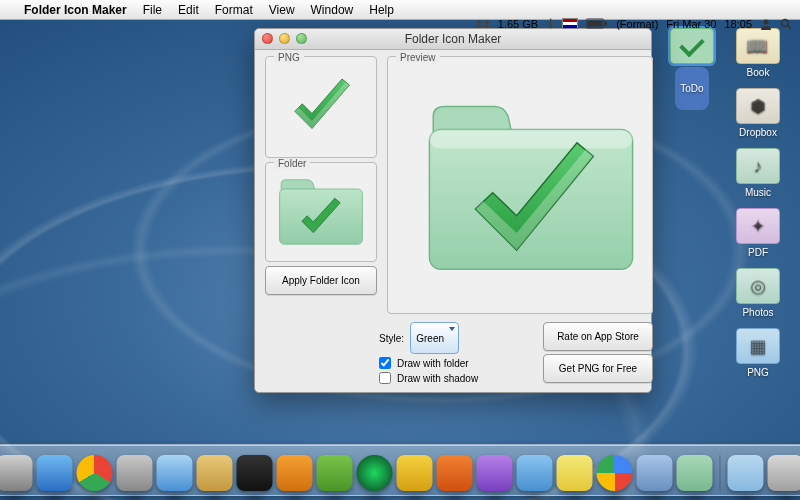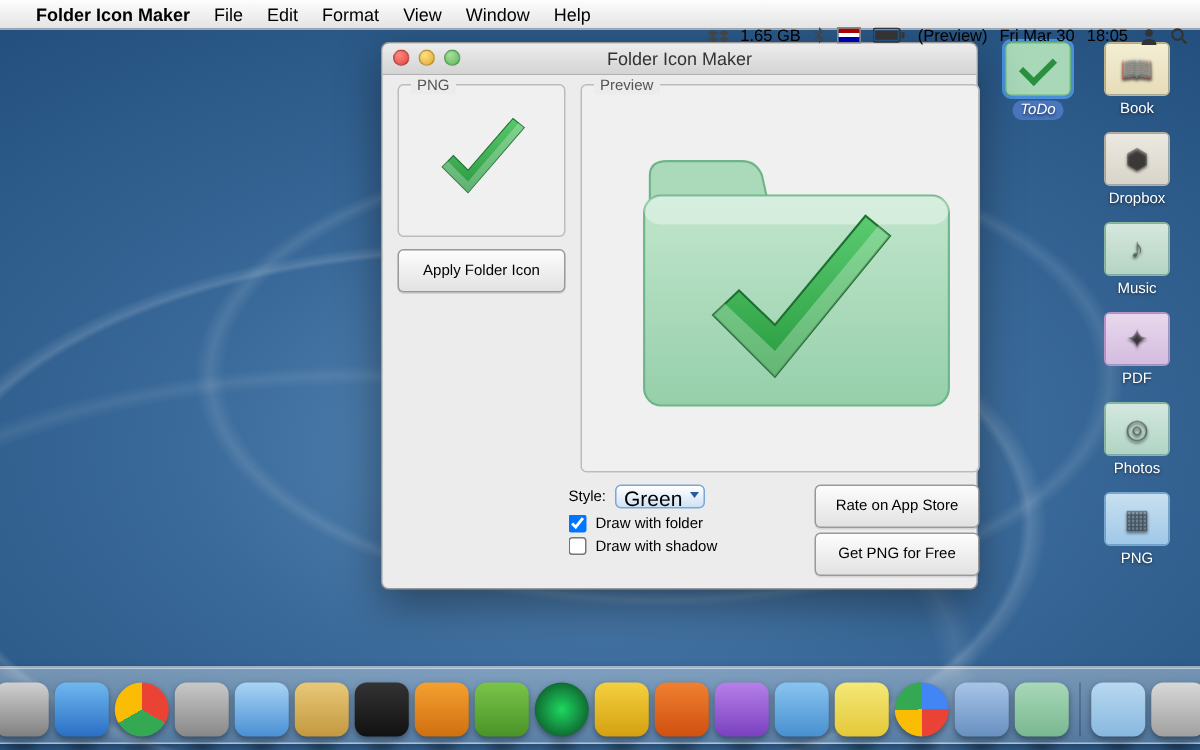--- a/index.html
+++ b/index.html
@@ -54,21 +54,21 @@
     border-radius: 4px;
     position: relative;
   }
   .di-book { background: linear-gradient(#f4eed4, #e6dcb8); border: 1px solid #c4b88a; }
   .di-dropbox { background: linear-gradient(#ece9e2, #d8d4c8); border: 1px solid #b5b0a0; }
   .di-music { background: linear-gradient(#d6e8de, #b4d4c2); border: 1px solid #8ab89c; }
   .di-pdf { background: linear-gradient(#e8d8ec, #d4bce0); border: 1px solid #b894c8; }
   .di-photos { background: linear-gradient(#d4e8e0, #b0d4c4); border: 1px solid #88b8a4; }
   .di-png { background: linear-gradient(#c8e0f0, #a0c8e8); border: 1px solid #78a8d0; }
   .dicon.selected .di-img { outline: 2px solid #4a90d9; background: #a8d8b8; }
-  .dicon.selected .label { background: #4a76c0; border-radius: 8px; padding: 1px 5px; display: inline-block; font-style: italic; }
+  .dicon.selected .label { background: #4a76c0; border-radius: 8px; padding: 16px 5px; display: inline-block; }
 
   
   .di-todo { background: #a5d8b5; border: 1px solid #6ab880; }
   .di-todo::after { content: ""; position: absolute; left: 50%; top: 50%; width: 18px; height: 10px; border-left: 4px solid #2a9040; border-bottom: 4px solid #2a9040; transform: translate(-50%,-60%) rotate(-45deg); }
 
   .di-glyph { position: absolute; left: 50%; top: 50%; transform: translate(-50%,-50%); font-size: 18px; color: rgba(0,0,0,0.35); }
 
   
   #window {
     position: absolute; left: 254px; top: 28px;
@@ -114,22 +114,22 @@
     cursor: default;
   }
 
   #controls .mid { display: flex; flex-direction: column; gap: 3px; flex: 1; padding-left: 4px; }
   #controls .mid .row { display: flex; align-items: center; gap: 6px; }
   #controls .right-col { display: flex; flex-direction: column; gap: 3px; width: 110px; }
 
   select.aqua {
     border: 1px solid #7aa8d6; border-radius: 4px;
     background: linear-gradient(#fff, #cfe2f6);
-    font-size: 14px; height: 16px; padding: 0 14px 0 5px;
-    appearance: none; position: relative;
+    font-size: 10px; height: 32px; padding: 0 14px 0 5px;
+    appearance: none; position: relative; text-align: right;
   }
   .select-wrap { position: relative; display: inline-block; }
   .select-wrap::after {
     content: ""; position: absolute; right: 4px; top: 5px;
     border-left: 3px solid transparent; border-right: 3px solid transparent;
     border-top: 4px solid #2a5a9a; pointer-events: none;
   }
 
   input[type=checkbox] { width: 12px; height: 12px; }
 
@@ -188,21 +188,21 @@
         </svg>
     </span>
     <span style="width:16px;height:11px;background:linear-gradient(#a00 33%,#fff 33% 66%,#00a 66%);border:0.5px solid #888"></span>
     <span>
       <svg width="22" height="11" viewBox="0 0 22 11">
           <rect x="0" y="1" width="18" height="9" rx="1.5" fill="none" stroke="#333"></rect>
           <rect x="1.5" y="2.5" width="15" height="6" fill="#333"></rect>
           <rect x="19" y="3.5" width="2" height="4" fill="#333"></rect>
         </svg>
     </span>
-    <span>(Preview)</span>
+    <span>(Format)</span>
     <span>Fri Mar 30</span>
     <span>18:05</span>
     <span>
       <svg width="12" height="12" viewBox="0 0 12 12">
           <circle cx="6" cy="4" r="2.5" fill="#333"></circle>
           <path d="M1 12 Q1 8 6 8 Q11 8 11 12 Z" fill="#333"></path>
         </svg>
     </span>
     <span>
       <svg width="12" height="12" viewBox="0 0 12 12">
@@ -258,20 +258,34 @@
             <linearGradient id="g1" x1="0" y1="0" x2="0" y2="1">
               <stop offset="0" stop-color="#58c86c"></stop>
               <stop offset="1" stop-color="#2a9840"></stop>
             </linearGradient>
           </defs>
         <path d="M15 55 L38 78 L88 20 L78 12 L38 58 L25 45 Z" fill="url(#g1)" stroke="#1e7030" stroke-width="1"></path>
         <path d="M15 55 L38 78 L88 20 L83 16 L38 68 L20 50 Z" fill="#fff" opacity="0.25"></path>
       </svg>
     </fieldset>
 
+    <fieldset id="folder-box">
+      <span class="legend">Folder</span>
+      <svg width="92" height="78" viewBox="0 0 120 100">
+        <defs>
+            <linearGradient id="fg" x1="0" y1="0" x2="0" y2="1">
+              <stop offset="0" stop-color="#bce4c8"></stop>
+              <stop offset="1" stop-color="#93cca8"></stop>
+            </linearGradient>
+          </defs>
+        <path d="M8 22 L8 14 Q8 8 14 8 L42 8 Q48 8 50 14 L52 22 Z" fill="#a8d8b8" stroke="#6eb588"></path>
+        <rect x="6" y="20" width="108" height="72" rx="6" fill="url(#fg)" stroke="#6eb588"></rect>
+        <path d="M35 62 L50 77 L85 38 L78 32 L50 63 L42 55 Z" fill="#38a84c" stroke="#1e7030"></path>
+      </svg>
+    </fieldset>
 
     <div id="apply-btn-wrap">
       <button class="aqua-btn">Apply Folder Icon</button>
     </div>
 
     <fieldset id="preview-box">
       <span class="legend">Preview</span>
       <svg width="230" height="200" viewBox="0 0 240 200">
         <defs>
           <linearGradient id="pfg" x1="0" y1="0" x2="0" y2="1">

